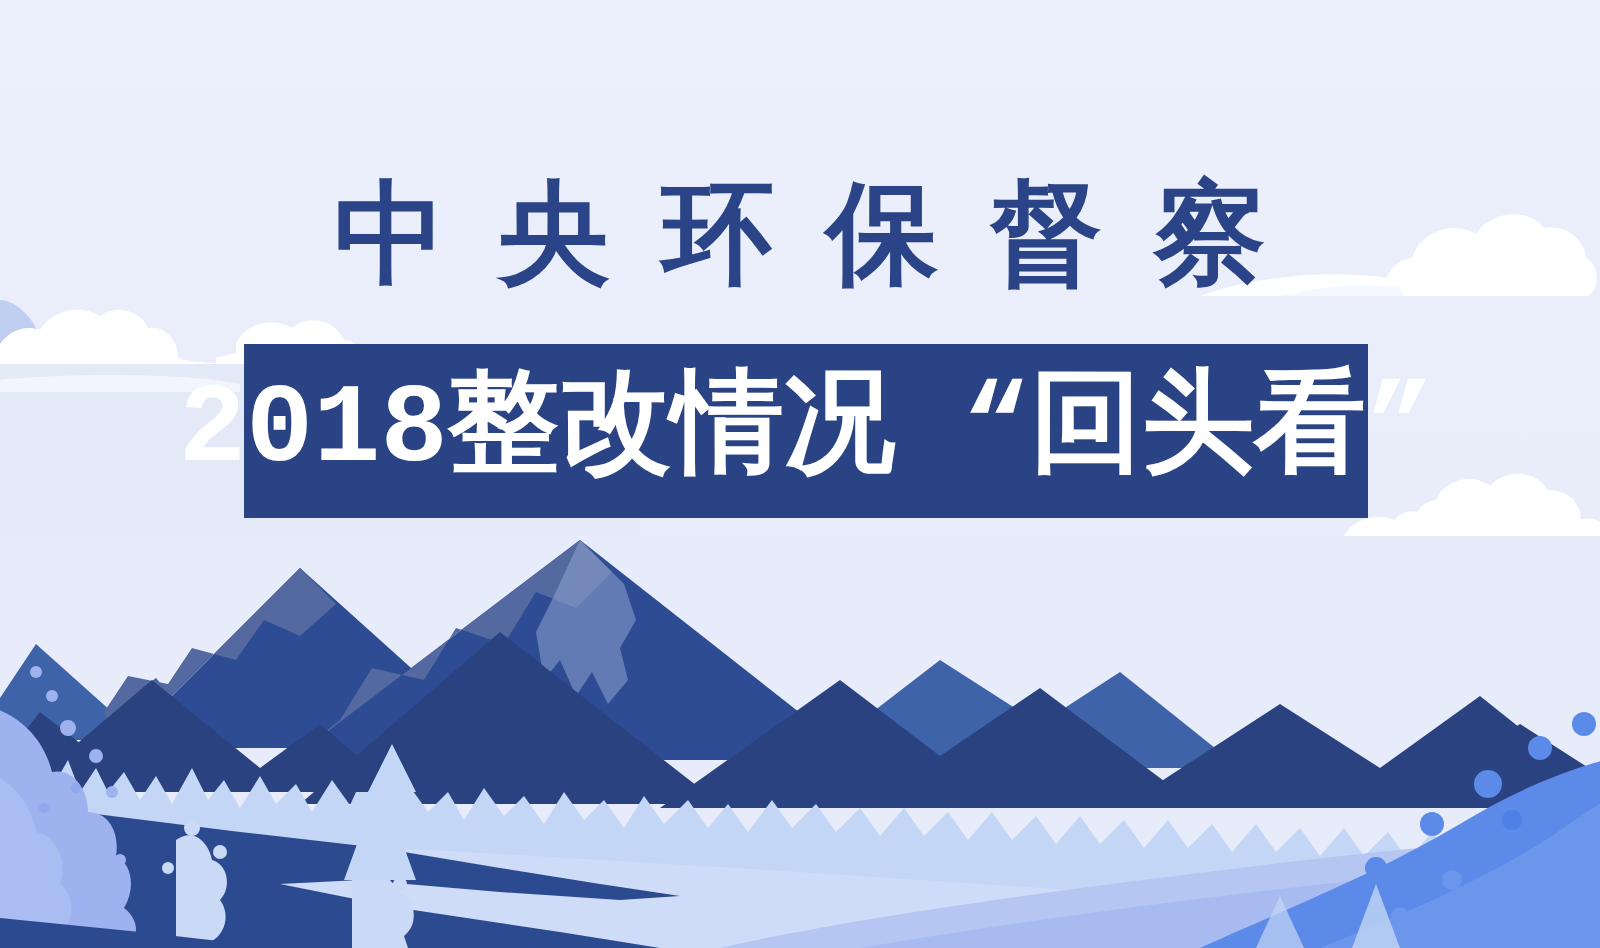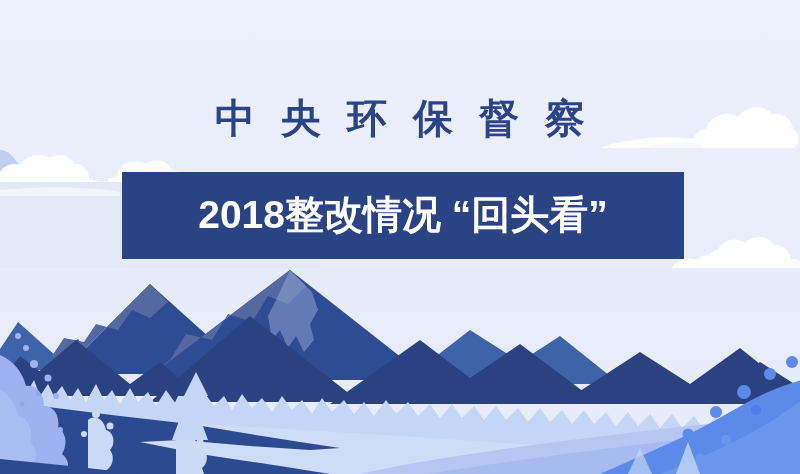--- a/index.html
+++ b/index.html
@@ -35,21 +35,21 @@
     pointer-events: none;
   }
 
   
   .main-title {
     position: absolute;
     left: 0;
     top: 92px;
     width: 800px;
     text-align: center;
-    font-size: 40px;
+    font-size: 56px;
     font-weight: 700;
     letter-spacing: 26px;
     text-indent: 26px;
     line-height: 52px;
     color: #2b4488;
     font-family: "DejaVu Sans", "Liberation Sans", sans-serif;
     white-space: nowrap;
     z-index: 8;
   }
 
@@ -61,26 +61,26 @@
     height: 87px;
     background: #2a4384;
     z-index: 8;
     display: flex;
     align-items: center;
     justify-content: center;
   }
 
   .sub-title {
     color: #ffffff;
-    font-size: 39px;
+    font-size: 56px;
     font-weight: 700;
     line-height: 50px;
     letter-spacing: 0px;
     white-space: nowrap;
-    font-family: Liberation Sans, sans-serif;
+    font-family: Liberation Mono, monospace;
     transform: translateY(-1px);
   }
 
   
   .landscape {
     position: absolute;
     left: 0;
     bottom: 0;
     width: 800px;
     height: 230px;

